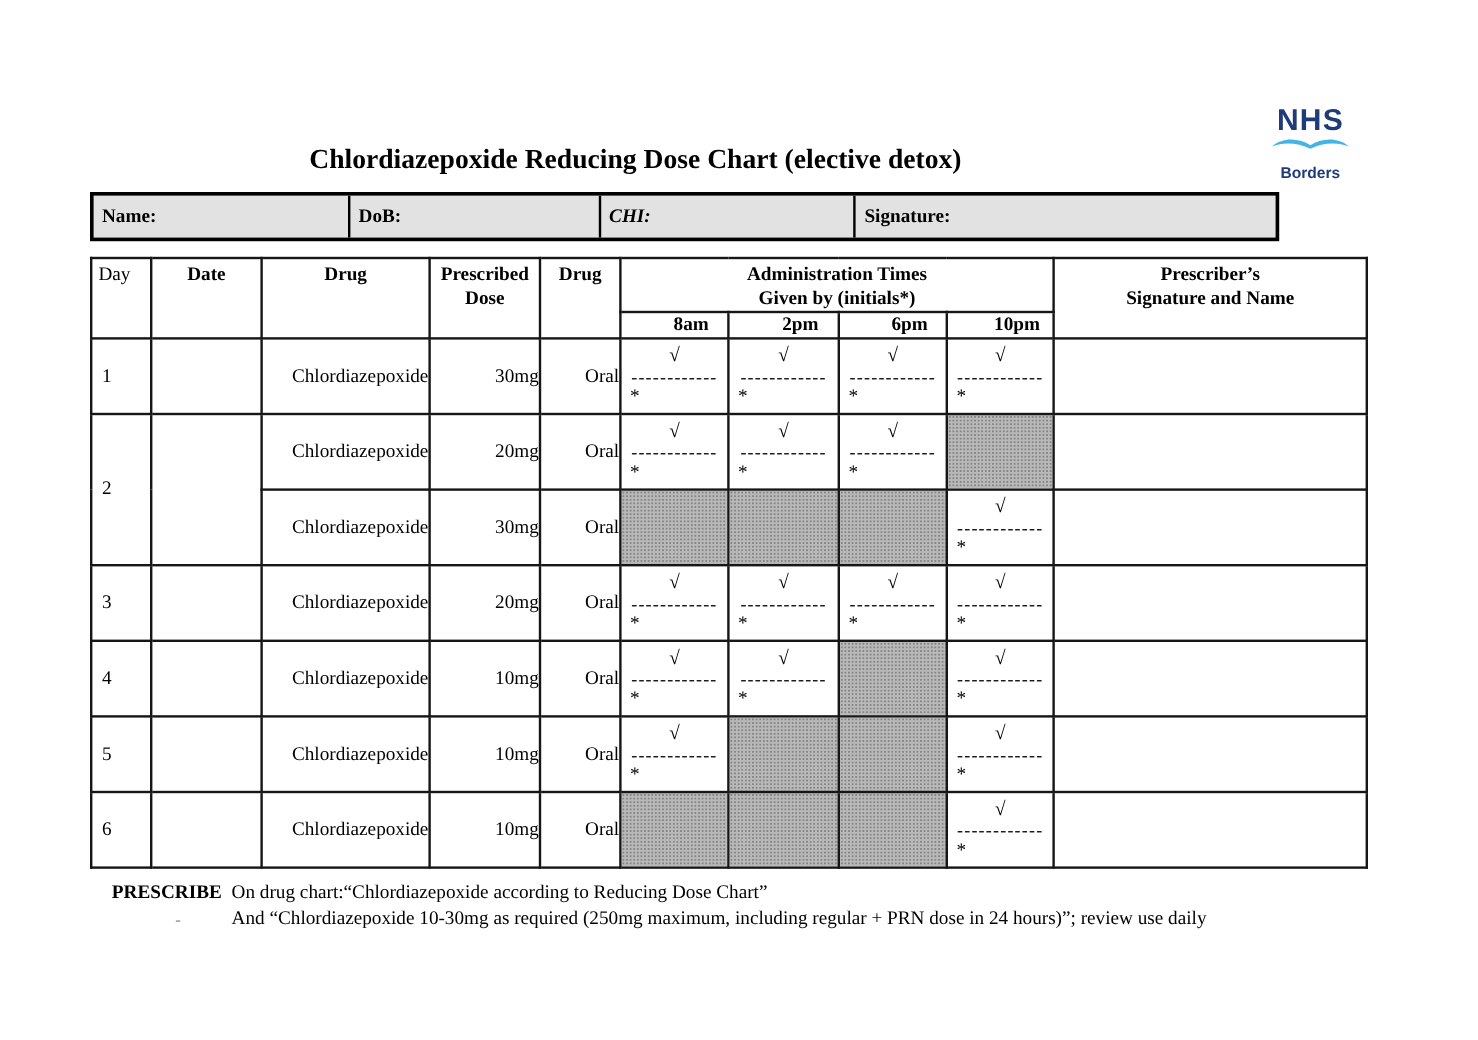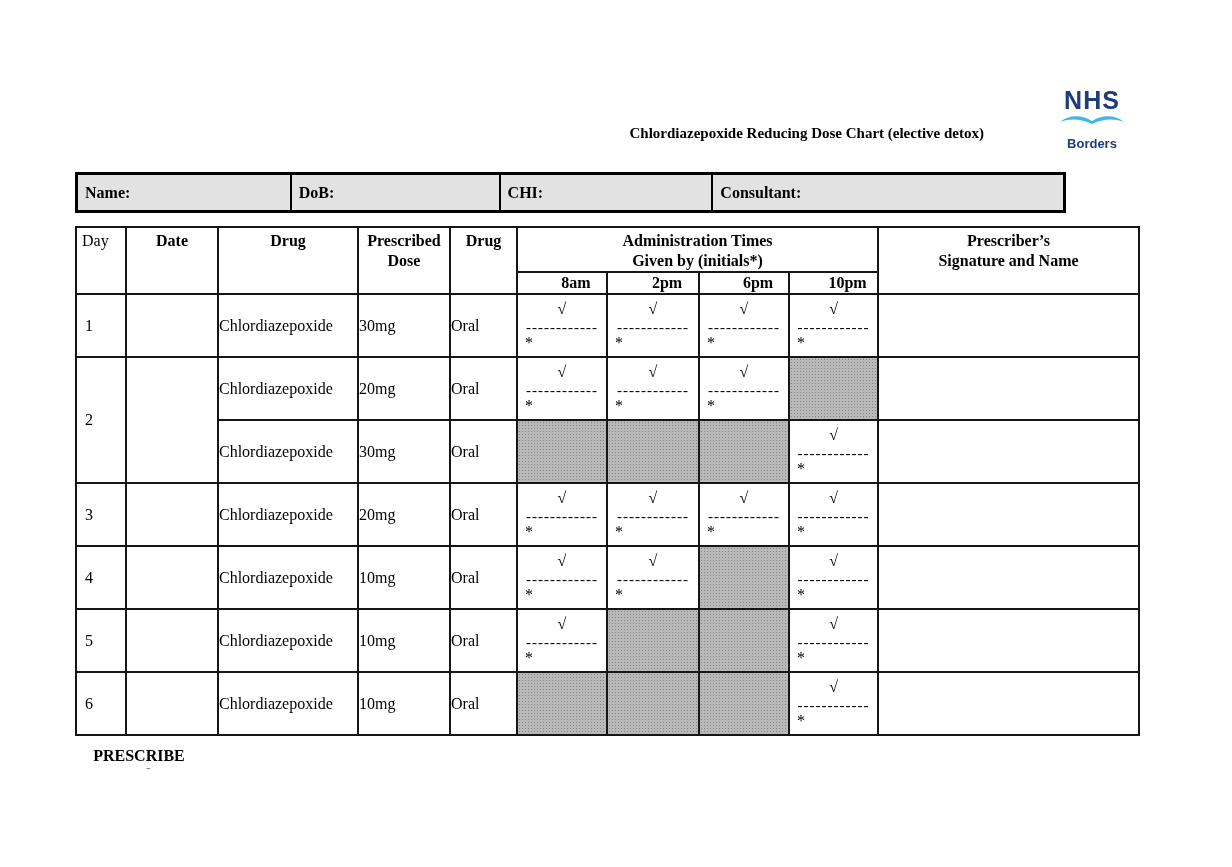--- a/index.html
+++ b/index.html
@@ -7,41 +7,41 @@
   body { width:1232px; height:867px; font-family:"Liberation Serif","DejaVu Serif",serif; color:#000; }
   .page { position:relative; width:1160px; height:867px; background:#ffffff; padding-left:75px; padding-right:94px; overflow:hidden; }
 
   
   .logo { position:absolute; left:1056px; top:88px; width:72px; text-align:center; font-family:"Liberation Sans","DejaVu Sans",sans-serif; }
   .logo .nhs { font-size:25px; font-weight:bold; color:#1f3c78; line-height:24px; letter-spacing:1px; }
   .logo svg { display:block; margin:0 auto; }
   .logo .org { font-size:13px; font-weight:bold; color:#1f3c78; line-height:14px; margin-top:11px; }
 
   
-  .title { margin-top:118px; line-height:30px; font-size:15px; font-weight:bold; text-align:right; padding-right:82px; white-space:nowrap; }
-
-  
-  .patient-bar { margin-top:24px; display:flex; height:41px; border:3px solid #000; background:#e2e2e2; }
+  .title { margin-top:118px; line-height:30px; font-size:23px; font-weight:bold; text-align:center; padding-right:82px; white-space:nowrap; }
+
+  
+  .patient-bar { margin-top:12px; display:flex; height:41px; border:3px solid #000; background:#e2e2e2; }
   .pfield { border-left:2px solid #000; display:flex; align-items:center; padding-left:7px; font-weight:bold; font-size:16px; }
   .pfield:first-child { border-left:none; }
   .pfield.f-name { width:21.5%; } .pfield.f-dob { width:21.2%; } .pfield.f-ward { width:12.8%; }
-  .pfield.f-chi { width:21.6%; } .pfield.f-consultant { width:22.9%; }
+  .pfield.f-chi { width:21.6%;font-style:italic; } .pfield.f-consultant { width:22.9%; }
 
   
   table { border-collapse:collapse; table-layout:fixed; width:1063px; margin-top:13px; }
   th, td { border:2px solid #161616; font-size:16px; overflow:hidden; }
   thead th { font-weight:bold; vertical-align:top; text-align:center; padding-top:3px; line-height:20px; }
   th.h-day { font-weight:normal; text-align:left; padding-left:5px; }
   tr.h-row1 { height:42px; }
   tr.h-row2 { height:22px; }
   tr.h-row2 th { padding-top:0; line-height:20px;padding-left:28px; }
   tbody tr { height:63px; }
   td.day-cell { vertical-align:middle; text-align:left; padding-left:8px; }
   td.date-cell { }
-  td.drug-cell, td.dose-cell, td.route-cell { vertical-align:middle; text-align:left; padding-left:0;margin-left:12px; }
+  td.drug-cell, td.dose-cell, td.route-cell { vertical-align:middle; text-align:right; padding-left:0;margin-left:12px; }
   td.time { vertical-align:top; padding:5px 7px 4px 7px; }
   td.time .tick { text-align:center; line-height:17px; font-size:16px; }
   td.time .dashes { text-align:center; line-height:17px; font-size:15px; letter-spacing:1px; white-space:nowrap; margin-top:2px; }
   td.time .star { text-align:left; line-height:14px; font-size:16px; }
   td.time[data-state="shaded"] {
     background-color:#b9b9b9;
     background-image:radial-gradient(#858585 0.8px, rgba(0,0,0,0) 0.9px);
     background-size:3px 3px;
   }
   tr.subrow td { border-top-width:1px; }
@@ -72,21 +72,21 @@
     <div class="pfield f-name">
         <span>Name:</span>
       </div>
     <div class="pfield f-dob">
         <span>DoB:</span>
       </div>
     <div class="pfield f-chi">
         <span>CHI:</span>
       </div>
     <div class="pfield f-consultant">
-        <span>Consultant:</span>
+        <span>Signature:</span>
       </div>
   </div>
 
   <table>
     <colgroup>
       <col style="width:50px">
         <col style="width:92px">
         <col style="width:140px">
         <col style="width:92px">
         <col style="width:67px">
@@ -273,18 +273,20 @@
             <div class="star">*</div>
           </td>
         <td class="presc"></td>
       </tr>
     </tbody>
   </table>
 
   <div class="footer">
     <div class="line1">
       <span class="plabel">PRESCRIBE</span>
+      <span>On drug chart:“Chlordiazepoxide according to Reducing Dose Chart”</span>
     </div>
+    <div class="line2">And “Chlordiazepoxide 10-30mg as required (250mg maximum, including regular + PRN dose in 24 hours)”; review use daily</div>
   </div>
 
   <div class="stray-mark">-</div>
 
 </div>
 
 </body></html>

